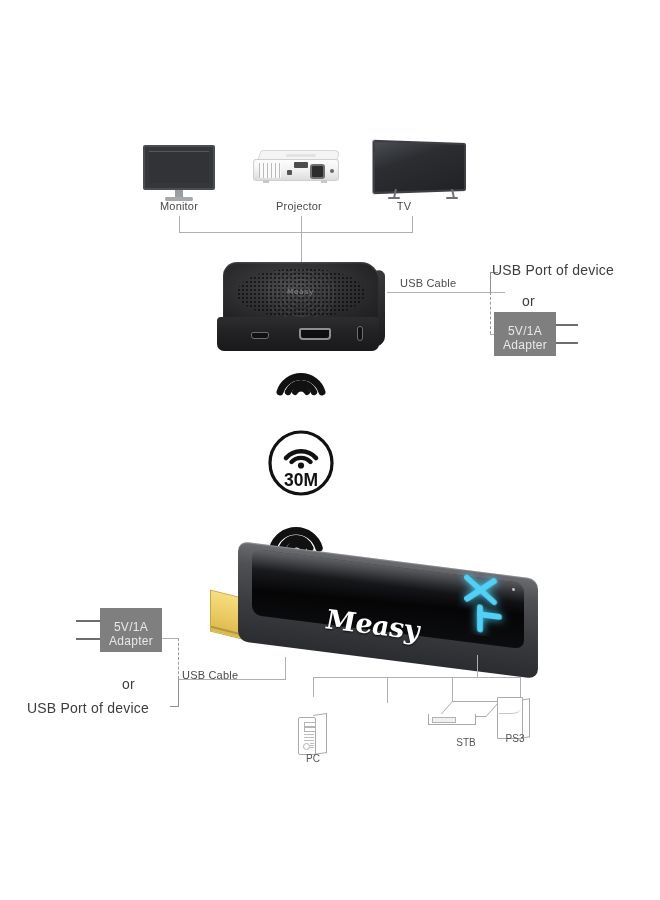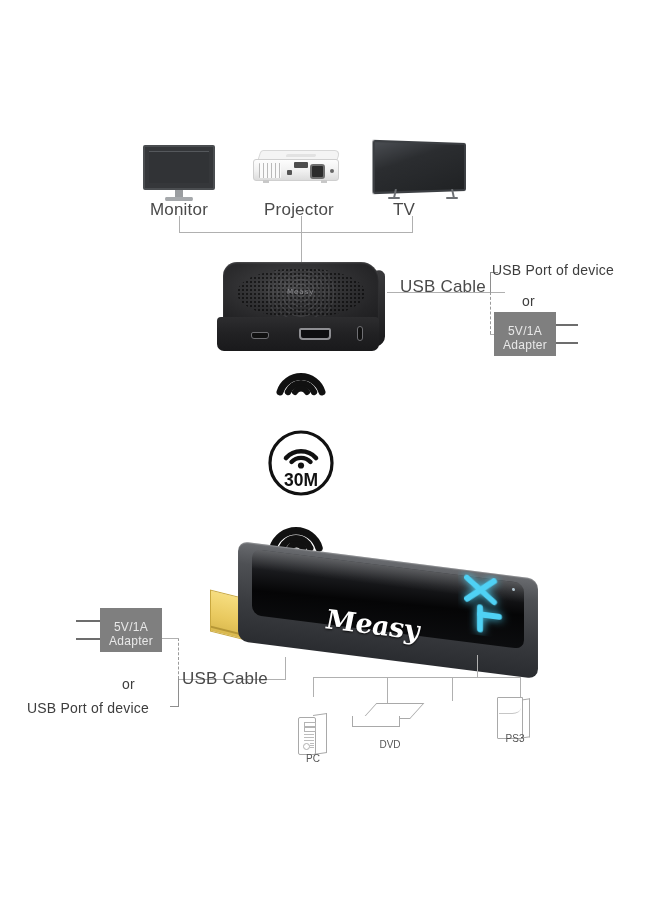--- a/index.html
+++ b/index.html
@@ -22,21 +22,21 @@
     height: 900px;
     background: #ffffff;
   }
 
   
   .abs { position: absolute; }
 
   
   .lbl {
     position: absolute;
-    font-size: 17px;
+    font-size: 11px;
     color: #4a4a4a;
     white-space: nowrap;
     letter-spacing: .2px;
   }
   .lbl.big { font-size: 14px; color: #3d3d3d; }
   .lbl.center { transform: translateX(-50%); text-align: center; }
 
   
   .ln-h {
     position: absolute;
@@ -531,26 +531,27 @@
     <div class="pc-front">
       <div class="pc-bay"></div>
       <div class="pc-bay pc-bay2"></div>
       <div class="pc-grill"></div>
       <div class="pc-pw"></div>
       <div class="pc-usb"></div>
     </div>
     <div class="dv-lbl">PC</div>
   </div>
 
-  <div class="srcdev flatbox" id="dev-dvd">
+
+  <div class="srcdev flatbox" id="dev-stb">
     <div class="fb-top"></div>
     <div class="fb-front"></div>
-    <div class="dv-lbl">DVD</div>
-  </div>
-
+    <div class="fb-slot"></div>
+    <div class="dv-lbl">STB</div>
+  </div>
 
   <div class="srcdev" id="dev-ps3">
     <div class="ps-side"></div>
     <div class="ps-front">
       <div class="ps-curve"></div>
     </div>
     <div class="dv-lbl">PS3</div>
   </div>
 
 </div>

